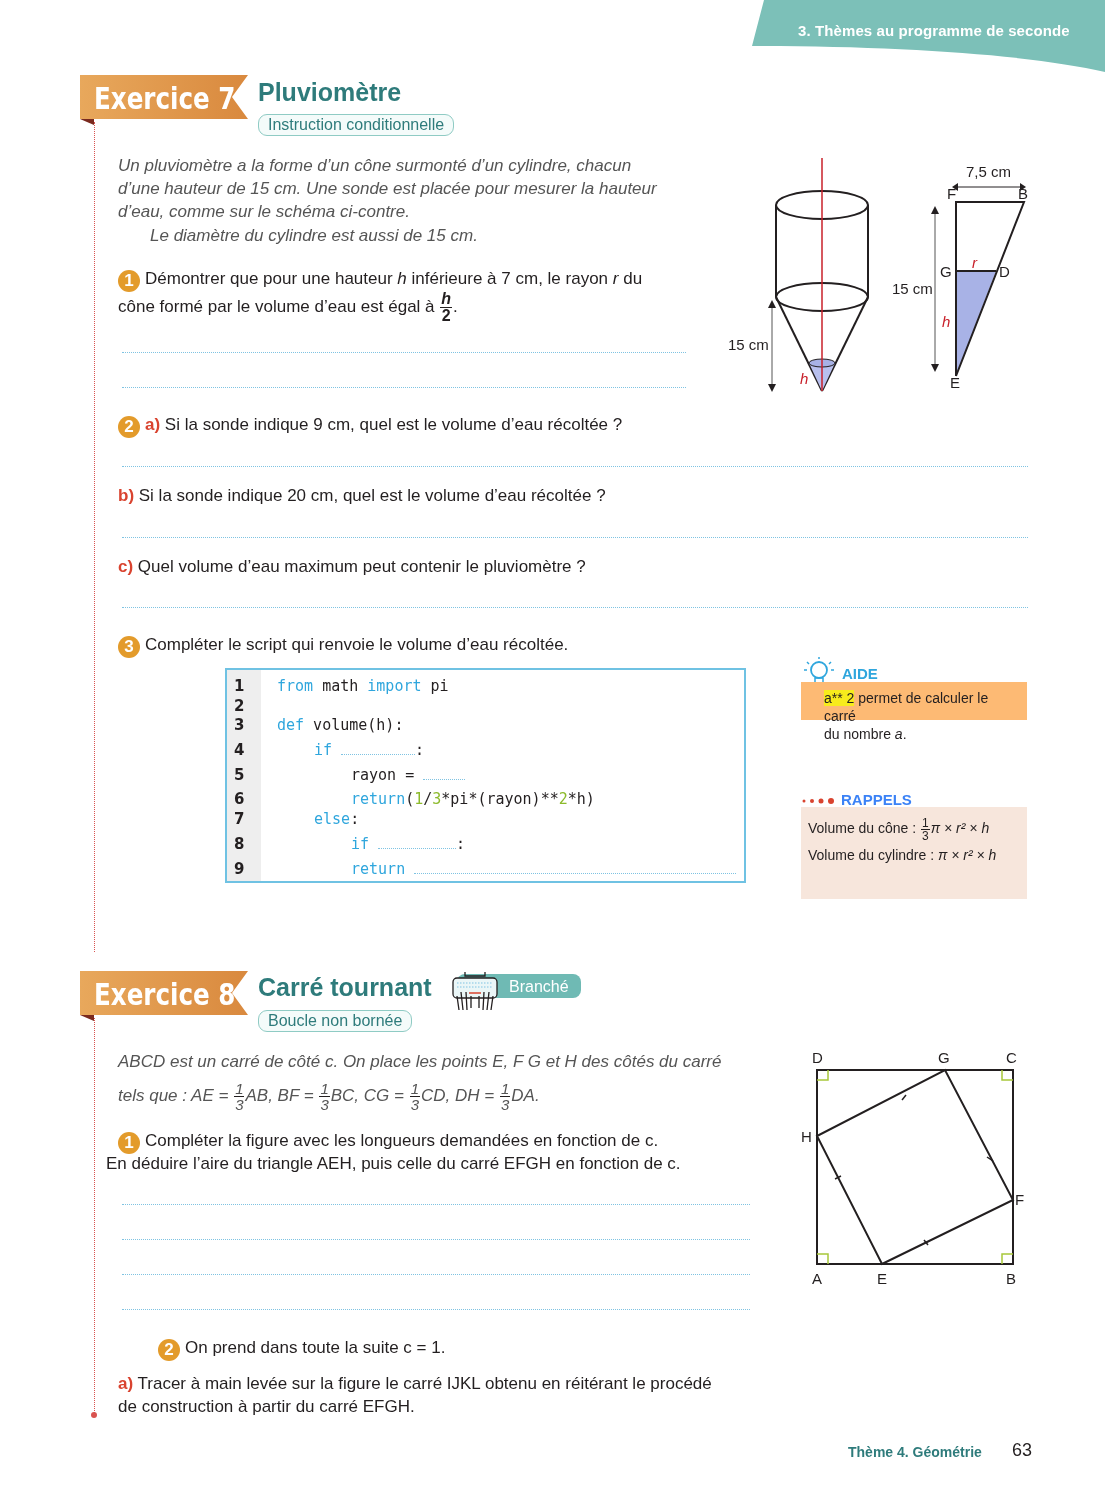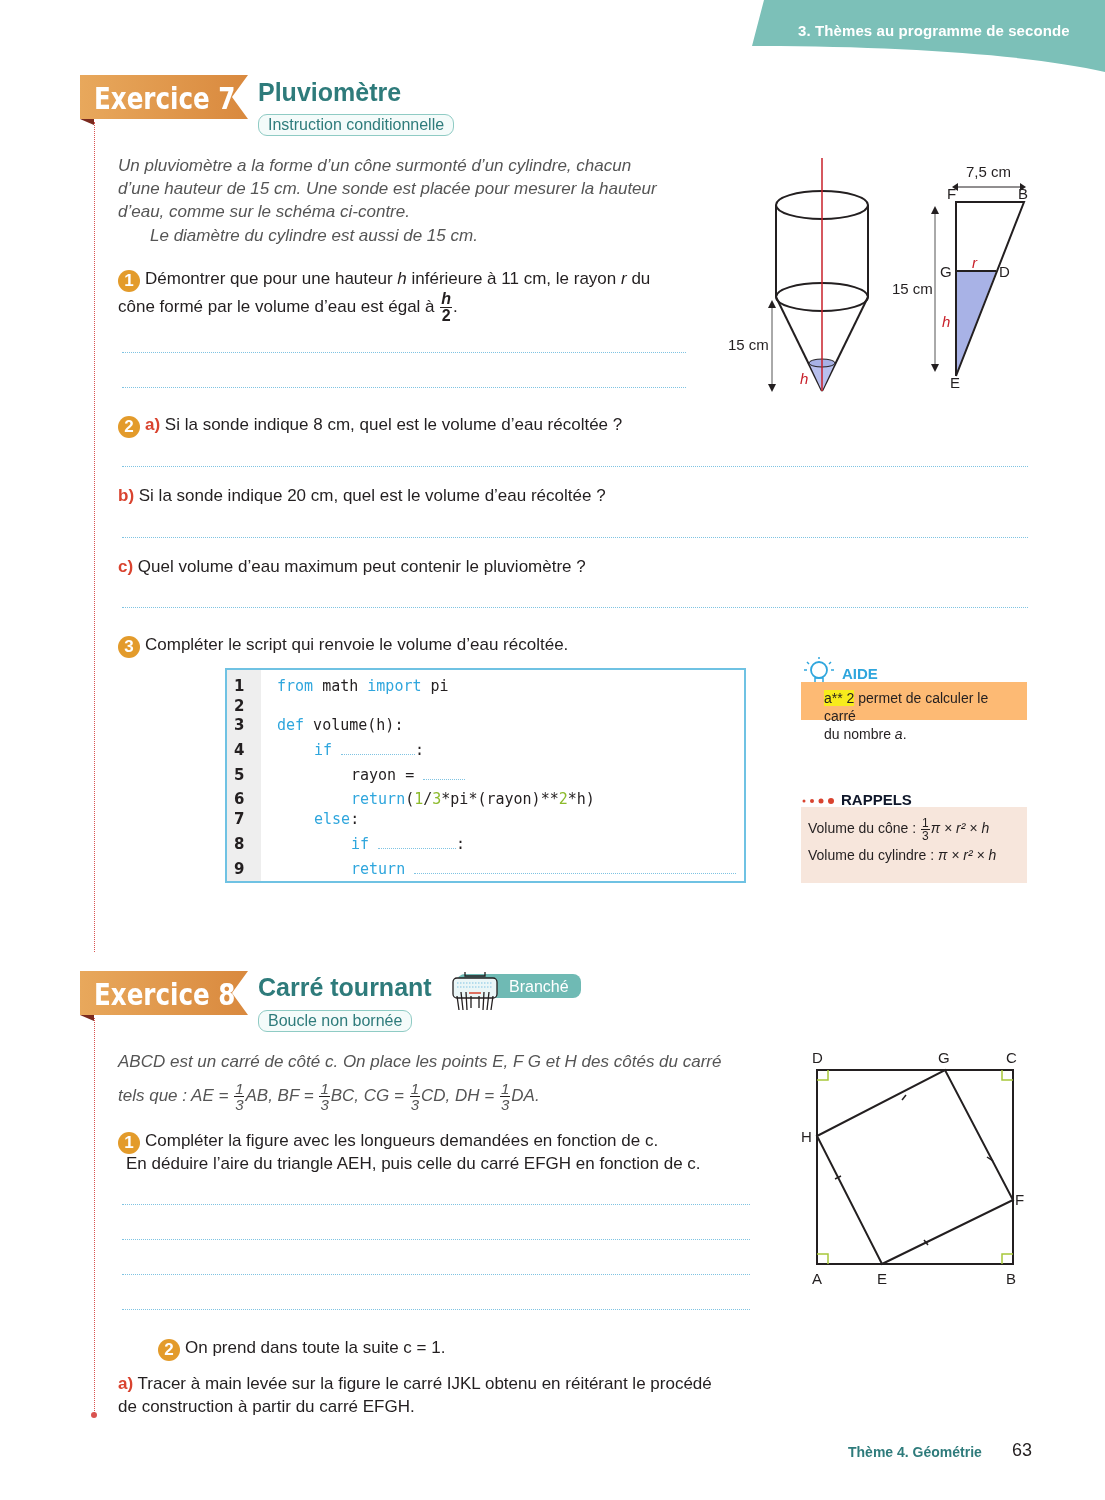--- a/index.html
+++ b/index.html
@@ -37,22 +37,22 @@
   .code .gutter { position: absolute; left: 0; top: 0; width: 34px; height: 100%; background: #eeeeee; }
   .code .ln { position: absolute; left: 7px; font-family: "DejaVu Sans", sans-serif; font-size: 15px; font-weight: bold; color: #231f20; }
   .code .cl { position: absolute; left: 50px; font-family: "DejaVu Sans Mono", monospace; font-size: 15px; color: #231f20; white-space: pre; }
   .kw { color: #2fa6dd; margin-top: 36px; }
   .nm { color: #8cba2b; }
   .blank { display: inline-block; border-bottom: 1.5px dotted #7fc3e2; height: 12px; vertical-align: baseline; }
 
   .aide-head { position: absolute; left: 842px; top: 665px; font-size: 15px; font-weight: bold; color: #2fa6dd; }
   .aide-box { position: absolute; left: 801px; top: 682px; width: 226px; height: 38px; background: #fdba74; padding: 7px 23px; font-size: 14px; line-height: 18px; }
   .hl { background: #f7ec1c; }
-  .rappel-head { position: absolute; left: 802px; top: 791px; font-size: 15px; font-weight: bold; color: #0f172a; }
-  .rappel-box { position: absolute; left: 801px; top: 807px; width: 226px; height: 76px; background: #f7e6dc; padding: 8px 7px; font-size: 14px; line-height: 26px; }
+  .rappel-head { position: absolute; left: 802px; top: 791px; font-size: 15px; font-weight: bold; color: #3b82f6; }
+  .rappel-box { position: absolute; left: 801px; top: 807px; width: 226px; height: 92px; background: #f7e6dc; padding: 8px 7px; font-size: 14px; line-height: 26px; }
 
   .badge { position: absolute; left: 445px; top: 970px; height: 42px; }
   .badge .pill { position: absolute; left: 12px; top: 4px; width: 124px; height: 24px; border-radius: 8px; background: #6fbab4; }
   .badge .btxt { position: absolute; left: 64px; top: 8px; color: #fff; font-size: 16px; white-space: nowrap; }
 
   .footer-theme { position: absolute; left: 848px; top: 1444px; font-size: 14px; font-weight: bold; color: #2e7b7b; }
   .footer-page { position: absolute; left: 1012px; top: 1440px; font-size: 18px; color: #231f20; }
 </style>
 </head>
 <body>
@@ -83,21 +83,21 @@
 </div>
 <div class="ex-title" style="left:258px;top:78px;">Pluviomètre</div>
 <div class="tag" style="left:258px;top:114px;">Instruction conditionnelle</div>
 
 <div class="p grey" style="left:118px;top:154px;">Un pluviomètre a la forme d’un cône surmonté d’un cylindre, chacun</div>
 <div class="p grey" style="left:118px;top:177px;">d’une hauteur de 15 cm. Une sonde est placée pour mesurer la hauteur</div>
 <div class="p grey" style="left:118px;top:200px;">d’eau, comme sur le schéma ci-contre.</div>
 <div class="p grey" style="left:118px;top:224px;margin-left:32px;">Le diamètre du cylindre est aussi de 15 cm.</div>
 
 <div class="q" style="left:118px;top:267px;">
-  <span class="num">1</span><span>Démontrer que pour une hauteur </span><i>h</i><span> inférieure à 11 cm, le rayon </span><i>r</i><span> du</span>
+  <span class="num">1</span><span>Démontrer que pour une hauteur </span><i>h</i><span> inférieure à 7 cm, le rayon </span><i>r</i><span> du</span>
 </div>
 <div class="q" style="left:118px;top:291px;">
   <span>cône formé par le volume d’eau est égal à </span><span class="frac b"><span class="n">h</span><span class="d">2</span></span><span>.</span>
 </div>
 <div class="ans-line" style="left:122px;top:352px;width:564px;"></div>
 <div class="ans-line" style="left:122px;top:387px;width:564px;"></div>
 
 <svg style="position:absolute;left:720px;top:150px;" width="340" height="250" viewBox="0 0 340 250">
 
   <ellipse cx="102" cy="55" rx="46" ry="14" fill="none" stroke="#231f20" stroke-width="2"></ellipse>
@@ -134,21 +134,21 @@
   <text x="252" y="118" font-size="15" fill="#c8202a" font-style="italic" font-family="Liberation Sans, sans-serif">r</text>
   <text x="222" y="177" font-size="15" fill="#c8202a" font-style="italic" font-family="Liberation Sans, sans-serif">h</text>
 
   <line x1="215" y1="58" x2="215" y2="220" stroke="#555" stroke-width="1"></line>
   <path d="M211 64 L215 56 L219 64 Z" fill="#231f20"></path>
   <path d="M211 214 L215 222 L219 214 Z" fill="#231f20"></path>
   <text x="172" y="144" font-size="15" fill="#231f20" font-family="Liberation Sans, sans-serif">15 cm</text>
 </svg>
 
 <div class="q" style="left:118px;top:413px;">
-  <span class="num">2</span><span class="red">a)</span><span> Si la sonde indique 8 cm, quel est le volume d’eau récoltée ?</span>
+  <span class="num">2</span><span class="red">a)</span><span> Si la sonde indique 9 cm, quel est le volume d’eau récoltée ?</span>
 </div>
 <div class="ans-line" style="left:122px;top:466px;width:906px;"></div>
 <div class="q" style="left:118px;top:484px;">
   <span class="red">b)</span><span> Si la sonde indique 20 cm, quel est le volume d’eau récoltée ?</span>
 </div>
 <div class="ans-line" style="left:122px;top:537px;width:906px;"></div>
 <div class="q" style="left:118px;top:555px;">
   <span class="red">c)</span><span> Quel volume d’eau maximum peut contenir le pluviomètre ?</span>
 </div>
 <div class="ans-line" style="left:122px;top:607px;width:906px;"></div>
@@ -237,21 +237,21 @@
 <div class="tag" style="left:258px;top:1010px;">Boucle non bornée</div>
 
 <div class="p grey" style="left:118px;top:1050px;">ABCD est un carré de côté c. On place les points E, F G et H des côtés du carré</div>
 <div class="p grey" style="left:118px;top:1078px;line-height:36px;">
   <span>tels que : AE = </span><span class="frac"><span class="n">1</span><span class="d">3</span></span><span>AB, BF = </span><span class="frac"><span class="n">1</span><span class="d">3</span></span><span>BC, CG = </span><span class="frac"><span class="n">1</span><span class="d">3</span></span><span>CD, DH = </span><span class="frac"><span class="n">1</span><span class="d">3</span></span><span>DA.</span>
 </div>
 
 <div class="q" style="left:118px;top:1129px;">
   <span class="num">1</span><span>Compléter la figure avec les longueurs demandées en fonction de c.</span>
 </div>
-<div class="q" style="left:126px;top:1152px;text-align:center;">En déduire l’aire du triangle AEH, puis celle du carré EFGH en fonction de c.</div>
+<div class="q" style="left:106px;top:1152px;text-align:center;">En déduire l’aire du triangle AEH, puis celle du carré EFGH en fonction de c.</div>
 <div class="ans-line" style="left:122px;top:1204px;width:628px;"></div>
 <div class="ans-line" style="left:122px;top:1239px;width:628px;"></div>
 <div class="ans-line" style="left:122px;top:1274px;width:628px;"></div>
 <div class="ans-line" style="left:122px;top:1309px;width:628px;"></div>
 
 <svg style="position:absolute;left:790px;top:1040px;" width="250" height="250" viewBox="0 0 250 250">
   <rect x="27" y="30" width="196" height="194" fill="none" stroke="#231f20" stroke-width="2"></rect>
   <polygon points="92,224 223,160 155,30 27,96" fill="none" stroke="#231f20" stroke-width="2"></polygon>
 
   <polyline points="27,40 38,40 38,30" fill="none" stroke="#a8c83a" stroke-width="1.5"></polyline>

